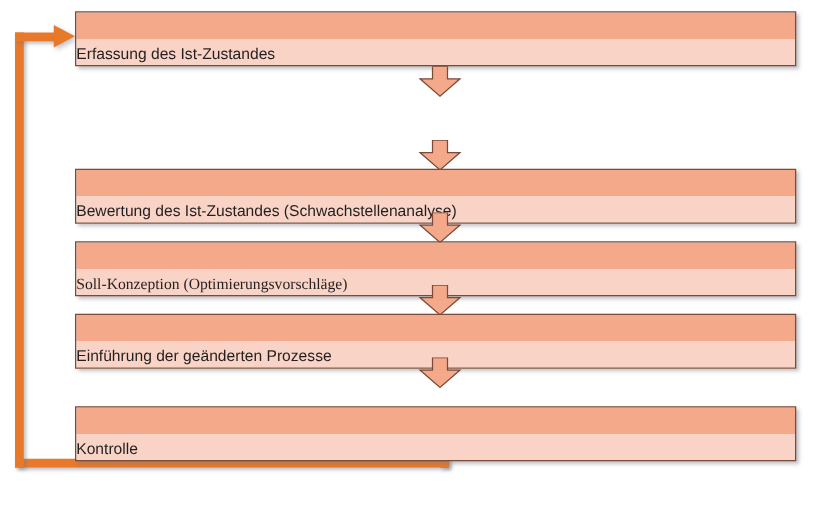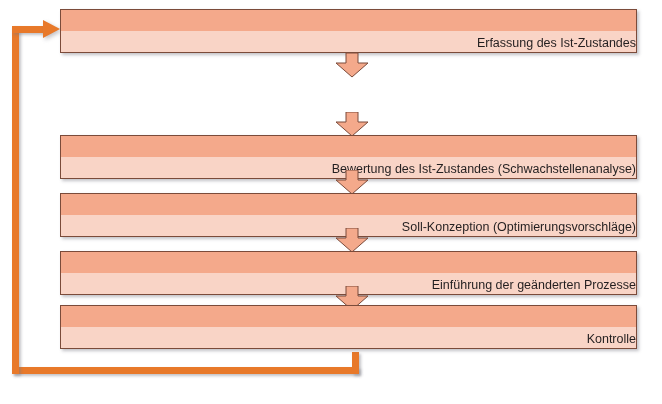--- a/index.html
+++ b/index.html
@@ -33,21 +33,21 @@
                 #F9D4C6 50%, #F9D4C6 100%);
     box-shadow: 2px 2px 3px rgba(120,120,130,0.45);
   }
   .proc-label {
     position: absolute;
     left: 0;
     right: 0;
     top: 22px;
     height: 22px;
     line-height: 22px;
-    text-align: right;
+    text-align: left;
     font-size: 12.5px;
     color: #231f20;
     white-space: nowrap;
   }
 
   
   .down-arrow {
     position: absolute;
     left: 335px;
     width: 34px;
@@ -108,37 +108,37 @@
   <div class="proc-box" style="top:135px;">
     <div class="proc-label">Bewertung des Ist-Zustandes (Schwachstellenanalyse)</div>
   </div>
 
   <div class="down-arrow" style="top:170px;">
     <svg width="34" height="25" viewBox="0 0 34 25">
       <polygon points="11,0 23,0 23,10 33,10 17,24 1,10 11,10" fill="#F4A98B" stroke="#7B4B3A" stroke-width="1"></polygon>
     </svg>
   </div>
 
-  <div class="proc-box" style="top:193px;">
+  <div class="proc-box" style="top:193px;font-family:Liberation Serif, serif;">
     <div class="proc-label">Soll-Konzeption (Optimierungsvorschläge)</div>
   </div>
 
   <div class="down-arrow" style="top:228px;">
     <svg width="34" height="25" viewBox="0 0 34 25">
       <polygon points="11,0 23,0 23,10 33,10 17,24 1,10 11,10" fill="#F4A98B" stroke="#7B4B3A" stroke-width="1"></polygon>
     </svg>
   </div>
 
   <div class="proc-box" style="top:251px;padding-left:20px;">
     <div class="proc-label">Einführung der geänderten Prozesse</div>
   </div>
 
   <div class="down-arrow" style="top:286px;">
     <svg width="34" height="25" viewBox="0 0 34 25">
       <polygon points="11,0 23,0 23,10 33,10 17,24 1,10 11,10" fill="#F4A98B" stroke="#7B4B3A" stroke-width="1"></polygon>
     </svg>
   </div>
 
-  <div class="proc-box" style="top:305px;">
+  <div class="proc-box" style="top:325px;">
     <div class="proc-label">Kontrolle</div>
   </div>
 
 </div>
 
 </body></html>

